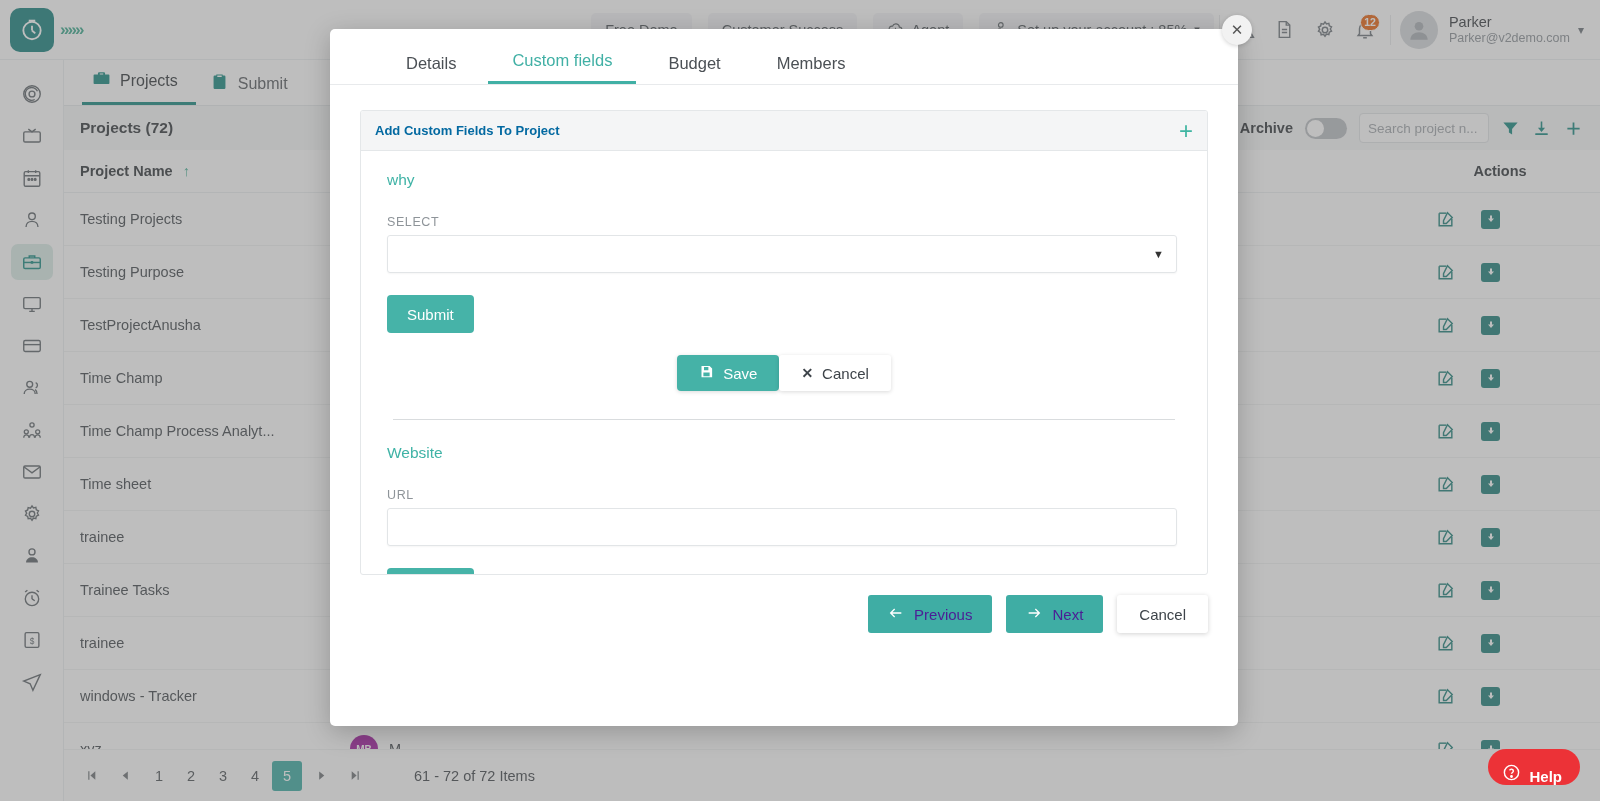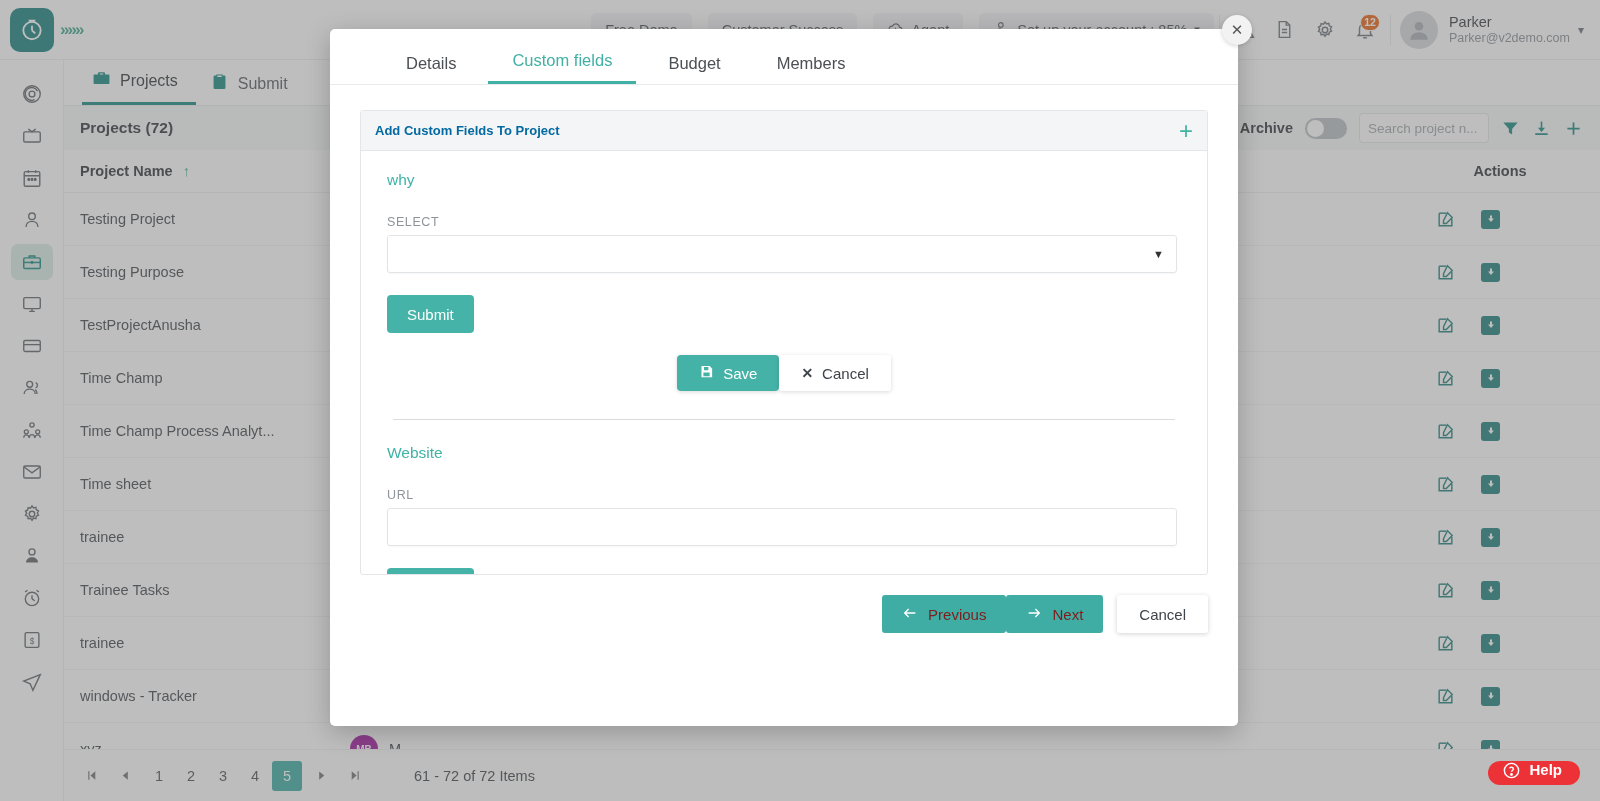--- a/index.html
+++ b/index.html
@@ -151,23 +151,23 @@
   }
   .pg {
     min-width: 30px; height: 30px; display: flex; align-items: center; justify-content: center;
     font-size: 14.5px; color: #4c5155; border-radius: 3px;
   }
   .pg.active { background: #39a9a0; color: #fff; }
   .pg.arr { color: #6d7276; font-size: 12px; }
   .pg-info { margin-left: 40px; font-size: 14.5px; color: #3f4449; }
 
   .help-btn {
-    position: absolute; right: 20px; bottom: 16px; height: 24px; padding: 0 18px 0 14px;
+    position: absolute; right: 20px; bottom: 16px; height: 36px; padding: 0 18px 0 14px;
     background: #ec3237; color: #fff; border-radius: 18px; display: flex;
-    align-items: flex-start; gap: 8px; font-size: 15px; font-weight: bold; z-index: 45;
+    align-items: flex-end; gap: 8px; font-size: 15px; font-weight: bold; z-index: 45;
   }
 
   
   .modal {
     position: absolute; left: 330px; top: 29px; width: 908px; height: 697px;
     background: #fff; border-radius: 5px; z-index: 50;
     box-shadow: 0 6px 26px rgba(0,0,0,0.22);
     display: flex; flex-direction: column;
   }
   .modal-close {
@@ -236,24 +236,24 @@
     display: flex; align-items: center; gap: 9px; font-size: 15px; border-radius: 3px;
     box-shadow: 0 1px 4px rgba(0,0,0,0.15);
   }
   .divider-line { height: 1px; background: #d9dcde; margin: 24px 6px 0 6px; }
 
   .modal-foot {
     height: 78px; display: flex; align-items: center; justify-content: flex-end;
     padding-right: 30px; gap: 0;
   }
   .btn-prev, .btn-next {
-    height: 38px; padding: 0 20px; background: #3fada4; color: #7f1d1d;
+    height: 38px; padding: 0 20px; background: #3fada4; color: #4c1d95;
     display: flex; align-items: center; gap: 10px; font-size: 15px; border-radius: 3px;
   }
-  .btn-next { }
+  .btn-next { margin-left: 14px; }
   .btn-cancel-lg {
     height: 38px; padding: 0 22px; background: #fff; color: #3e444a;
     display: flex; align-items: center; font-size: 15px; border-radius: 3px;
     box-shadow: 0 1px 5px rgba(0,0,0,0.18); margin-left: 14px;
   }
 </style>
 </head>
 <body>
 
 <div id="app">
@@ -506,21 +506,21 @@
               <span>Project Name</span>
               <span style="color:#3aaa8e;margin-left:6px;">↑</span>
             </th>
             <th class="col-owner">Project</th>
             <th class="col-mid"></th>
             <th class="col-actions th-actions">Actions</th>
           </tr>
         </thead>
         <tbody id="rows-body">
             <tr>
-              <td class="col-name">Testing Project</td>
+              <td class="col-name">Testing Projects</td>
               <td class="col-owner">
                 <div class="owner-cell">
                   <span class="ava" style="background: rgb(212, 119, 31);">DU</span>
                   <span>D</span>
                 </div>
               </td>
               <td class="col-mid"></td>
               <td class="col-actions">
                 <div class="act-cell">
                   <span class="act-btn">

